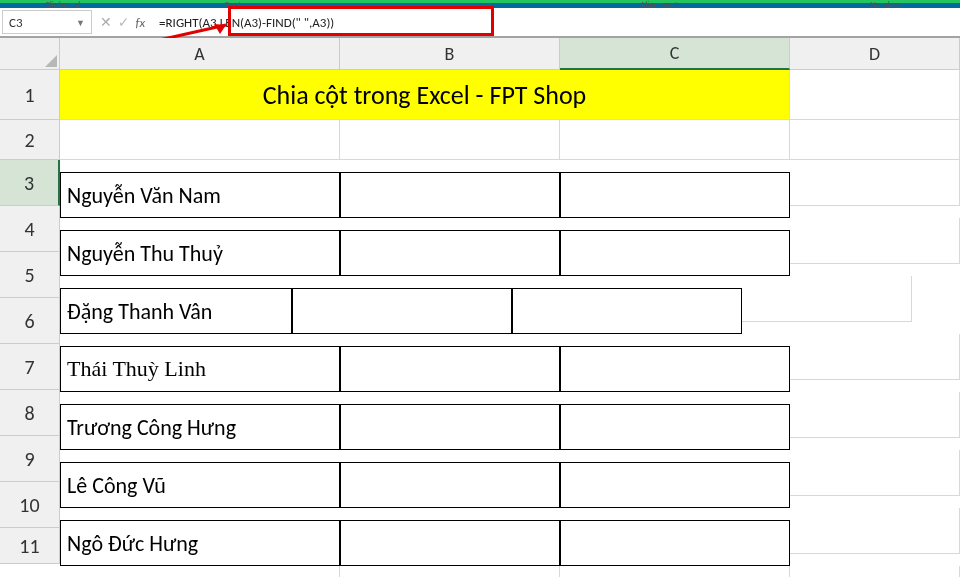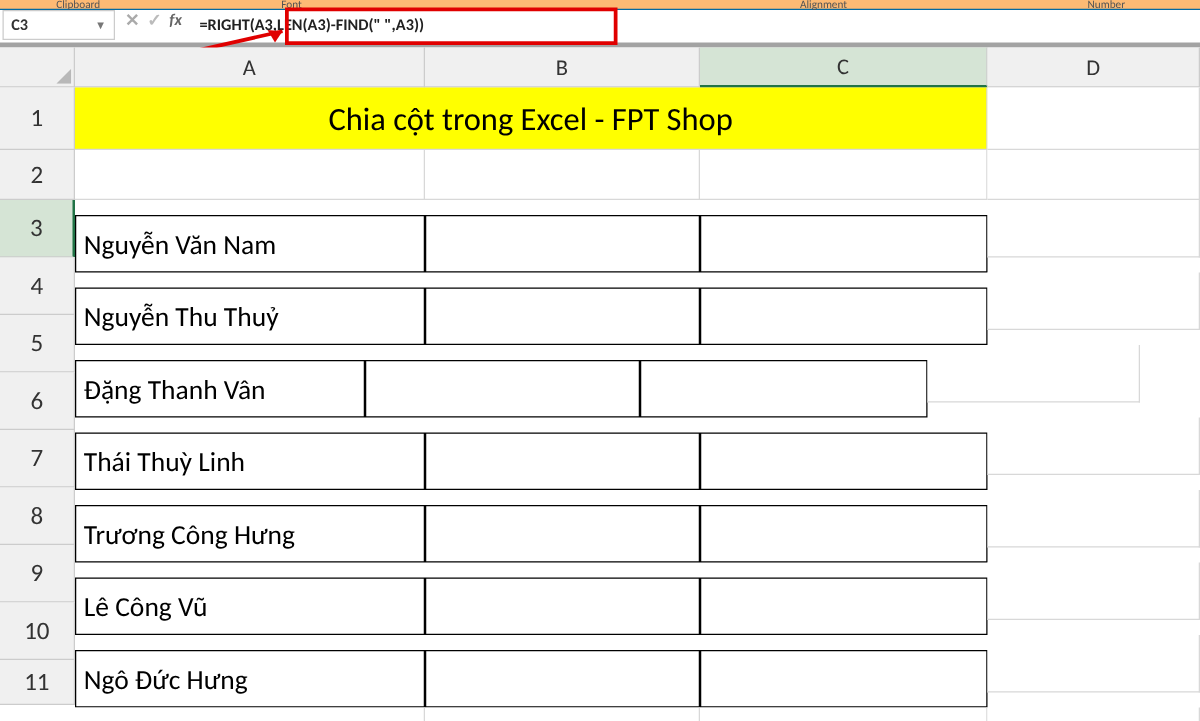--- a/index.html
+++ b/index.html
@@ -6,35 +6,34 @@
   body {
     font-family: Calibri, Arial, sans-serif;
     background: #fff;
     width: 960px;
     height: 577px;
     overflow: hidden;
     position: relative;
   }
   .ribbon-strip {
     height: 8px;
-    background: #fdba74;
-    border-bottom: 1px solid #0369a1;
+    background: #22c55e;
+    border-bottom: 5px solid #0369a1;
     position: relative;
     font-size: 9px;
     color: #555;
   }
   .ribbon-label { position: absolute; top: -2px; }
   .formula-row {
     display: flex;
-    align-items: flex-start;
+    align-items: center;
     height: 30px;
     background: #fff;
-    border-bottom: 4px solid #a3a3a3;
+    border-bottom: 2px solid #a3a3a3;
     font-size: 13px;
-    font-weight: bold;
   }
   .name-box {
     width: 90px;
     height: 24px;
     border: 1px solid #ccc;
     margin-left: 2px;
     padding: 0 6px;
     display: flex;
     align-items: center;
     justify-content: space-between;
@@ -238,21 +237,21 @@
         <div class="cell tbl" style="width: 230px; height: 46px;"></div>
         <div class="cell " style="width: 170px; height: 46px;"></div>
       </div>
       <div class="cell-row">
         <div class="cell tbl" style="width: 232px; height: 46px;">Đặng Thanh Vân</div>
         <div class="cell tbl" style="width: 220px; height: 46px;"></div>
         <div class="cell tbl" style="width: 230px; height: 46px;"></div>
         <div class="cell " style="width: 170px; height: 46px;"></div>
       </div>
       <div class="cell-row">
-        <div class="cell tbl" style="width: 280px; height: 46px;">Thái Thuỳ Linh</div>
+        <div class="cell tbl" style="width: 280px; height: 46px; font-family: Liberation Serif, serif;">Thái Thuỳ Linh</div>
         <div class="cell tbl" style="width: 220px; height: 46px;"></div>
         <div class="cell tbl" style="width: 230px; height: 46px;"></div>
         <div class="cell " style="width: 170px; height: 46px;"></div>
       </div>
       <div class="cell-row">
         <div class="cell tbl" style="width: 280px; height: 46px;">Trương Công Hưng</div>
         <div class="cell tbl" style="width: 220px; height: 46px;"></div>
         <div class="cell tbl" style="width: 230px; height: 46px;"></div>
         <div class="cell " style="width: 170px; height: 46px;"></div>
       </div>

